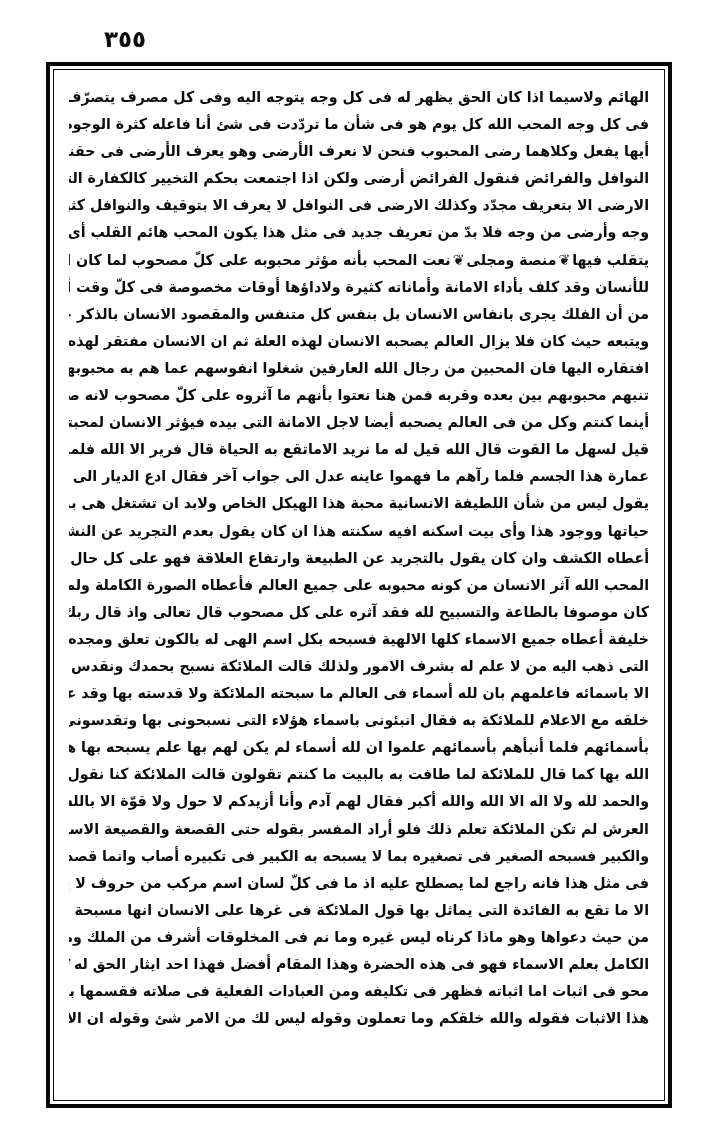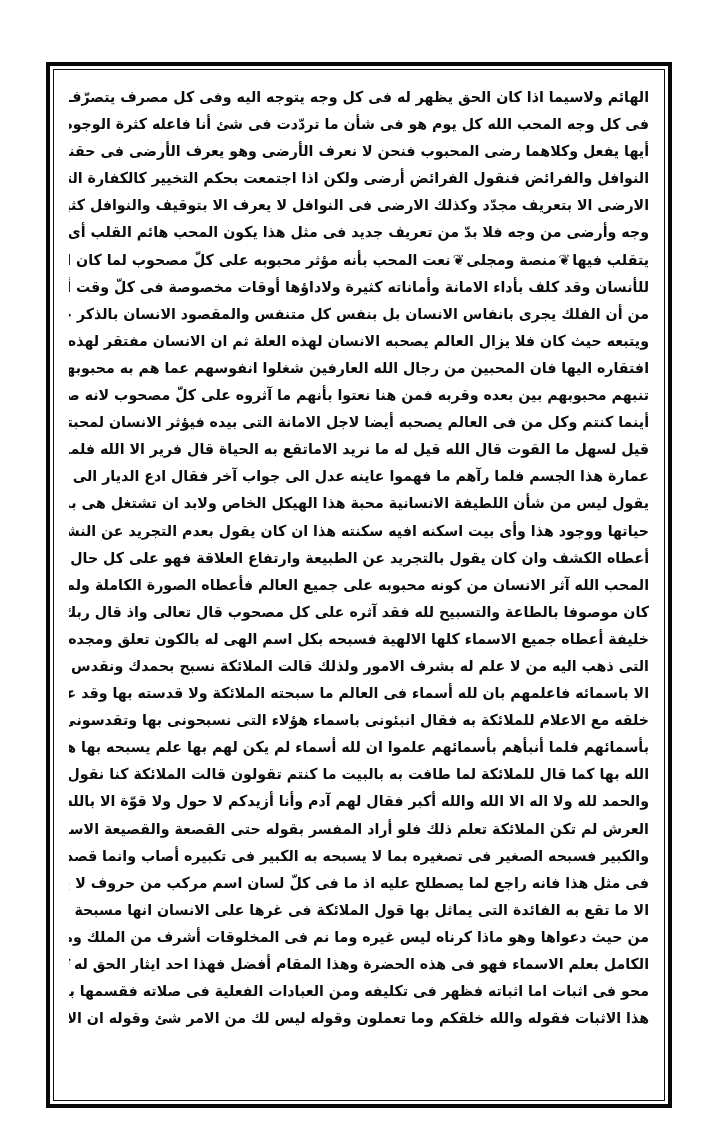--- a/index.html
+++ b/index.html
@@ -109,20 +109,23 @@
   .ornament {
     font-weight: 700;
     padding: 0 2px;
   }
 </style>
 </head>
 <body>
 
 <div class="page">
 
+  <div class="folio-area">
+    <div class="folio-number">٣٥٥</div>
+  </div>
 
   <div class="frame-outer">
     <div class="frame-inner"></div>
   </div>
 
   <div class="text-block" id="text-block">
       <div class="ms-line">الهائم ولاسيما اذا كان الحق يظهر له فى كل وجه يتوجه اليه وفى كل مصرف يتصرّف فيه فانه ناظر الى عين محبوبه</div>
       <div class="ms-line">فى كل وجه المحب الله كل يوم هو فى شأن ما تردّدت فى شئ أنا فاعله كثرة الوجوه فى الامر الواحد تؤدّى الى التردّد</div>
       <div class="ms-line">أيها يفعل وكلاهما رضى المحبوب فنحن لا نعرف الأرضى وهو يعرف الأرضى فى حقنا غير أنا نعرف الارضى ما بين</div>
       <div class="ms-line">النوافل والفرائض فنقول الفرائض أرضى ولكن اذا اجتمعت بحكم التخيير كالكفارة التى فيها التخيير لا يعرف</div>

